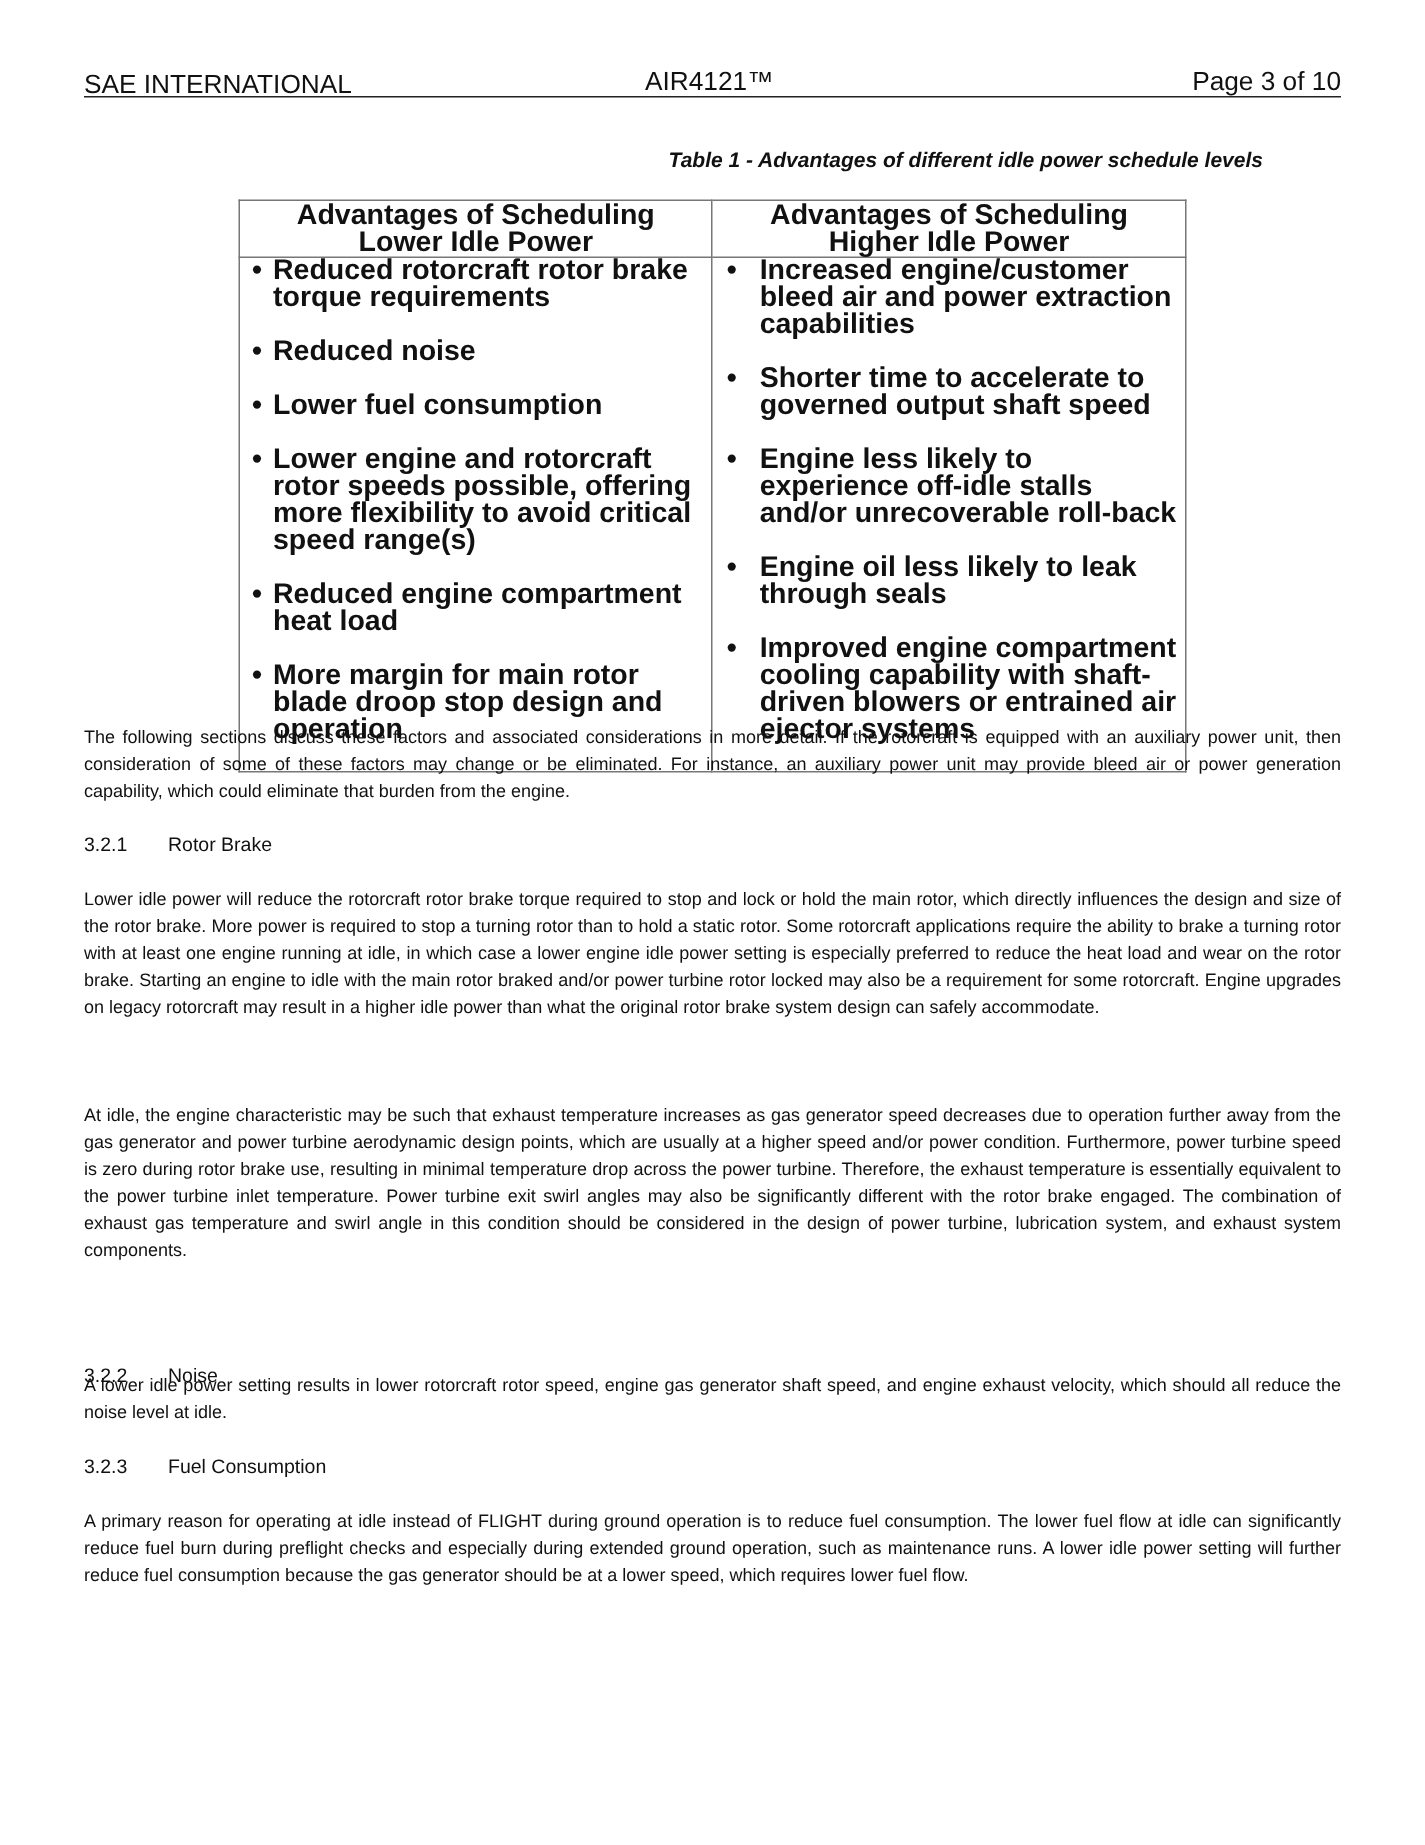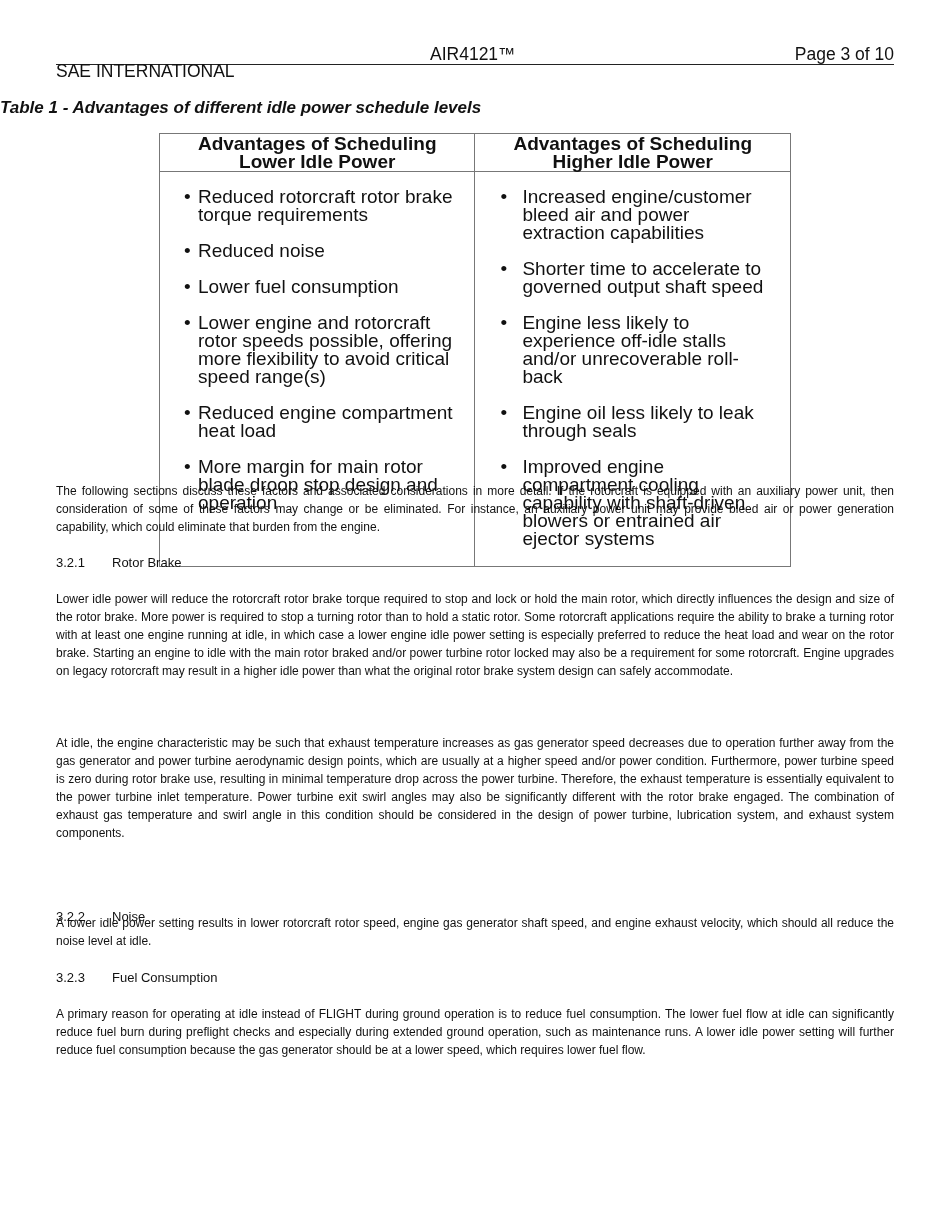--- a/index.html
+++ b/index.html
@@ -5,36 +5,36 @@
     html, body { margin: 0; padding: 0; background: #ffffff; }
     body {
       width: 950px; height: 1230px; position: relative; overflow: hidden;
       font-family: "Liberation Sans", sans-serif; color: #111;
     }
     .header {
       position: absolute; left: 56px; top: 44px; width: 838px; height: 20px;
       border-bottom: 1px solid #222;
       font-size: 17.5px; line-height: 20px;
     }
-    .header .left { position: absolute; left: 0; top: 17px; }
+    .header .left { position: absolute; left: 0; top: 2px; }
     .header .center { position: absolute; left: 374px; top: 0; }
     .header .right { position: absolute; right: 0; top: 0; }
 
     .table-caption {
       position: absolute; left: 0; width: 842px; top: 98px;
-      text-align: left; font-weight: bold; font-style: italic; font-size: 17px;
+      text-align: right; font-weight: bold; font-style: italic; font-size: 14px;
     }
     table.adv {
       position: absolute; left: 159px; top: 133px; width: 632px;
       border-collapse: collapse; font-size: 19px; line-height: 18px;
     }
     table.adv th, table.adv td { border: 1px solid #777; vertical-align: top; padding: 0; }
     table.adv th { font-weight: bold; text-align: center; padding: 1px 4px 0 4px; height: 36px; }
     table.adv td { height: 290px; width: 315px; }
-    ul.bullets { list-style: none; margin: 16px; padding: 0; }
+    ul.bullets { list-style: none; margin: 0; padding: 0; font-weight: bold; }
     ul.bullets li { position: relative; margin-bottom: 18px; }
     ul.left-list li { padding-left: 22px; }
     ul.left-list li::before { content: "•"; position: absolute; left: 8px; top: 0; }
     ul.right-list li { padding-left: 31px; }
     ul.right-list li::before { content: "•"; position: absolute; left: 9px; top: 0; }
     .cell-pad-left { padding: 1px 6px 0 0; }
     .cell-pad-right { padding: 1px 6px 0 0; }
 
     .para {
       position: absolute; left: 56px; width: 838px;

